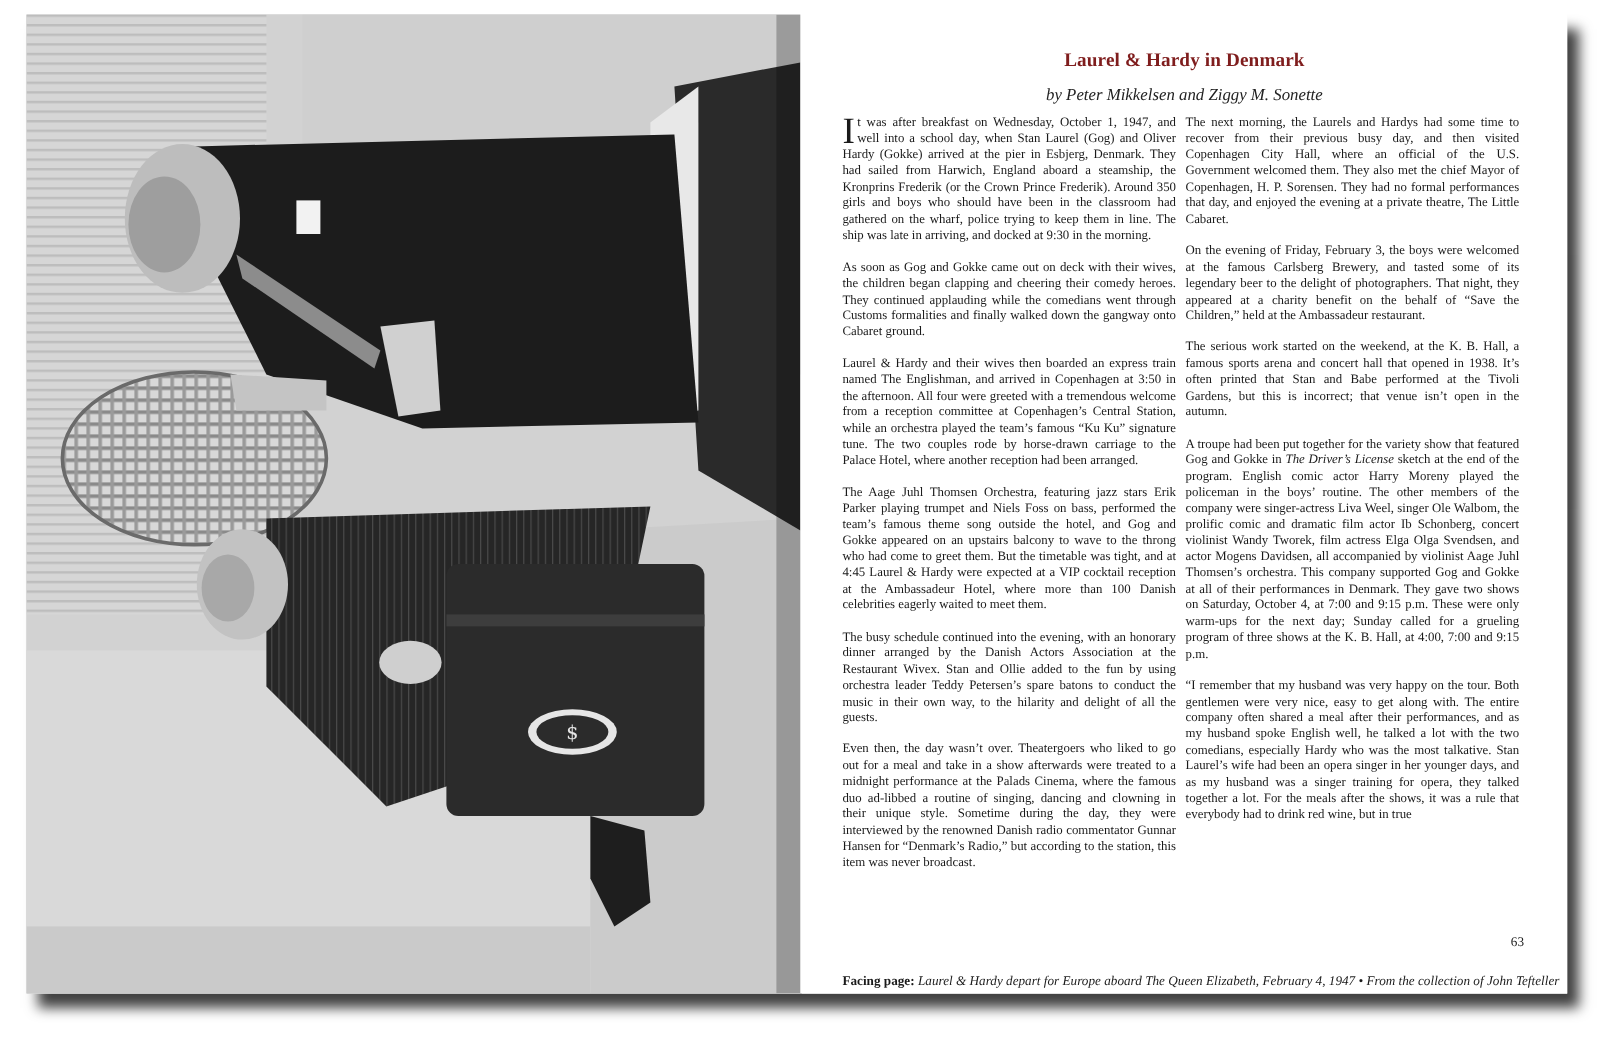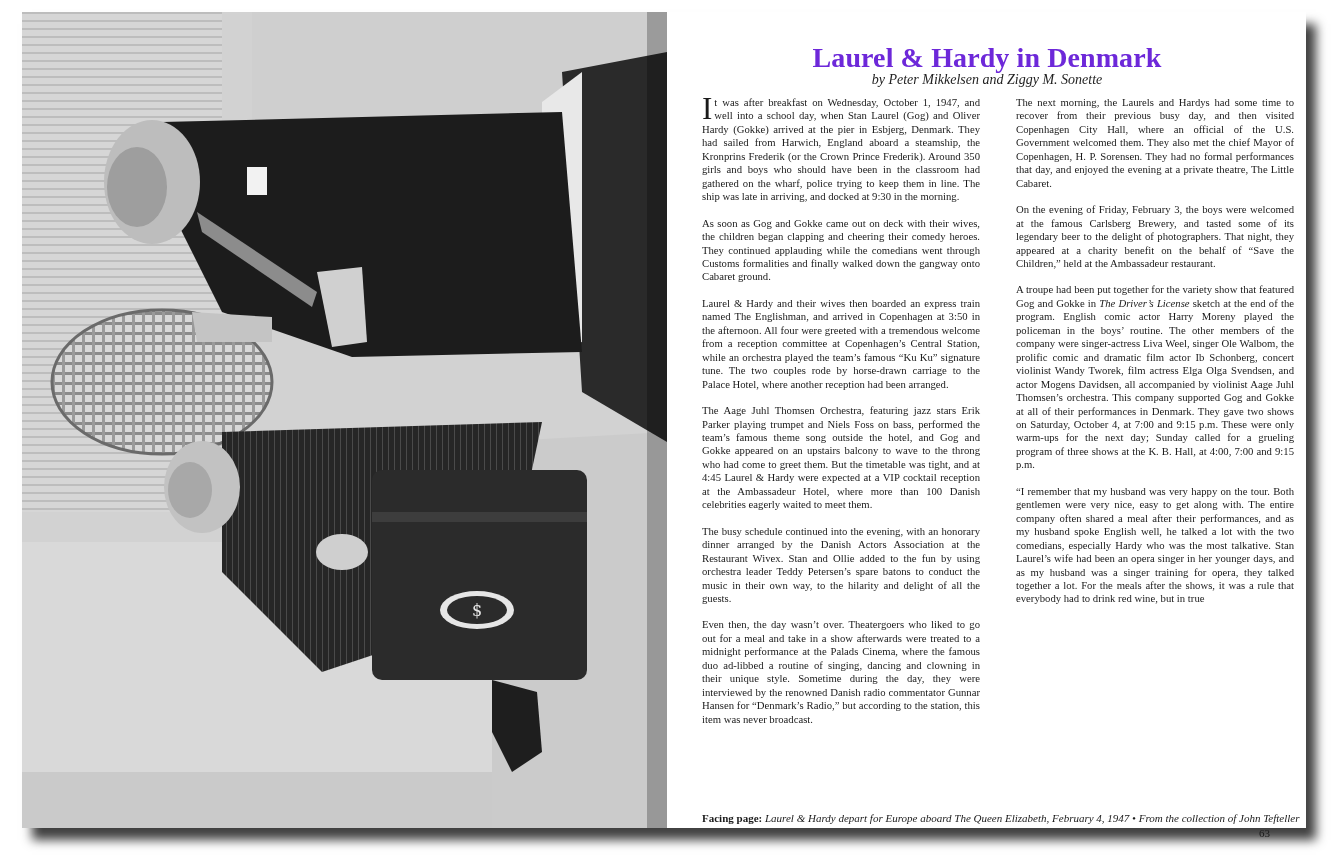--- a/index.html
+++ b/index.html
@@ -1,30 +1,30 @@
 <!DOCTYPE html>
 <html><head>
 <meta charset="utf-8">
 <style>
   html,body{margin:0;padding:0;}
   body{width:1339px;height:865px;background:#ffffff;position:relative;overflow:hidden;font-family:"Liberation Serif","DejaVu Serif",serif;}
   .spread{position:absolute;left:22px;top:12px;width:1284px;height:816px;box-shadow:10px 12px 10px rgba(0,0,0,0.75);background:#fff;}
   .photo{position:absolute;left:0;top:0;width:645px;height:816px;overflow:hidden;background:#c9c9c9;}
   .page{position:absolute;left:646px;top:0;width:638px;height:816px;background:#fff;}
-  .title{position:absolute;left:0;right:0;top:30px;text-align:center;font-weight:bold;font-size:28px;color:#6d28d9;letter-spacing:0.1px;}
+  .title{position:absolute;left:0;right:0;top:30px;text-align:center;font-weight:bold;font-size:16px;color:#7f1d1d;letter-spacing:0.1px;}
   .byline{position:absolute;left:0;right:0;top:60px;text-align:center;font-style:italic;font-size:14px;color:#222;}
   .col{position:absolute;top:84px;width:278px;font-size:10.7px;line-height:13.45px;color:#1a1a1a;text-align:justify;hyphens:none;}
   .col.left{left:34px;}
-  .col.right{left:348px;}
+  .col.right{left:320px;}
   .col p{margin:0 0 13px 0;}
   .dropcap{float:left;font-size:31px;line-height:24px;margin:1px 2px 0 0;}
   .footer{position:absolute;left:34px;top:800px;font-size:11px;color:#1a1a1a;white-space:nowrap;}
   .footer .lbl{font-weight:bold;}
   .footer .cap{font-style:italic;}
-  .pagenum{position:absolute;left:591px;top:767px;font-size:11px;color:#1a1a1a;margin-top:48px;}
+  .pagenum{position:absolute;left:591px;top:767px;font-size:11px;color:#1a1a1a;}
 </style>
 </head>
 <body>
 
 <div class="spread">
 
   <div class="photo">
     <svg width="645" height="816" viewBox="0 0 645 816">
       <defs>
         <pattern id="plaid" width="10" height="10" patternUnits="userSpaceOnUse">
@@ -88,20 +88,21 @@
       <p>As soon as Gog and Gokke came out on deck with their wives, the children began clapping and cheering their comedy heroes. They continued applauding while the comedians went through Customs formalities and finally walked down the gangway onto Cabaret ground.</p>
       <p>Laurel &amp; Hardy and their wives then boarded an express train named The Englishman, and arrived in Copenhagen at 3:50 in the afternoon. All four were greeted with a tremendous welcome from a reception committee at Copenhagen’s Central Station, while an orchestra played the team’s famous “Ku Ku” signature tune. The two couples rode by horse-drawn carriage to the Palace Hotel, where another reception had been arranged.</p>
       <p>The Aage Juhl Thomsen Orchestra, featuring jazz stars Erik Parker playing trumpet and Niels Foss on bass, performed the team’s famous theme song outside the hotel, and Gog and Gokke appeared on an upstairs balcony to wave to the throng who had come to greet them. But the timetable was tight, and at 4:45 Laurel &amp; Hardy were expected at a VIP cocktail reception at the Ambassadeur Hotel, where more than 100 Danish celebrities eagerly waited to meet them.</p>
       <p>The busy schedule continued into the evening, with an honorary dinner arranged by the Danish Actors Association at the Restaurant Wivex. Stan and Ollie added to the fun by using orchestra leader Teddy Petersen’s spare batons to conduct the music in their own way, to the hilarity and delight of all the guests.</p>
       <p>Even then, the day wasn’t over. Theatergoers who liked to go out for a meal and take in a show afterwards were treated to a midnight performance at the Palads Cinema, where the famous duo ad-libbed a routine of singing, dancing and clowning in their unique style. Sometime during the day, they were interviewed by the renowned Danish radio commentator Gunnar Hansen for “Denmark’s Radio,” but according to the station, this item was never broadcast.</p>
     </div>
 
     <div class="col right">
       <p>The next morning, the Laurels and Hardys had some time to recover from their previous busy day, and then visited Copenhagen City Hall, where an official of the U.S. Government welcomed them. They also met the chief Mayor of Copenhagen, H. P. Sorensen. They had no formal performances that day, and enjoyed the evening at a private theatre, The Little Cabaret.</p>
       <p>On the evening of Friday, February 3, the boys were welcomed at the famous Carlsberg Brewery, and tasted some of its legendary beer to the delight of photographers. That night, they appeared at a charity benefit on the behalf of “Save the Children,” held at the Ambassadeur restaurant.</p>
+      <p>The serious work started on the weekend, at the K. B. Hall, a famous sports arena and concert hall that opened in 1938. It’s often printed that Stan and Babe performed at the Tivoli Gardens, but this is incorrect; that venue isn’t open in the autumn.</p>
       <p><span>A troupe had been put together for the variety show that featured Gog and Gokke in </span><i>The Driver’s License</i><span> sketch at the end of the program. English comic actor Harry Moreny played the policeman in the boys’ routine. The other members of the company were singer-actress Liva Weel, singer Ole Walbom, the prolific comic and dramatic film actor Ib Schonberg, concert violinist Wandy Tworek, film actress Elga Olga Svendsen, and actor Mogens Davidsen, all accompanied by violinist Aage Juhl Thomsen’s orchestra. This company supported Gog and Gokke at all of their performances in Denmark. They gave two shows on Saturday, October 4, at 7:00 and 9:15 p.m. These were only warm-ups for the next day; Sunday called for a grueling program of three shows at the K. B. Hall, at 4:00, 7:00 and 9:15 p.m.</span></p>
       <p>“I remember that my husband was very happy on the tour. Both gentlemen were very nice, easy to get along with. The entire company often shared a meal after their performances, and as my husband spoke English well, he talked a lot with the two comedians, especially Hardy who was the most talkative. Stan Laurel’s wife had been an opera singer in her younger days, and as my husband was a singer training for opera, they talked together a lot. For the meals after the shows, it was a rule that everybody had to drink red wine, but in true</p>
     </div>
 
     <div class="footer">
       <span class="lbl">Facing page:</span><span class="cap"> Laurel &amp; Hardy depart for Europe aboard The Queen Elizabeth, February 4, 1947  •  From the collection of John Tefteller</span>
     </div>
     <div class="pagenum">63</div>
   </div>
 </div>

